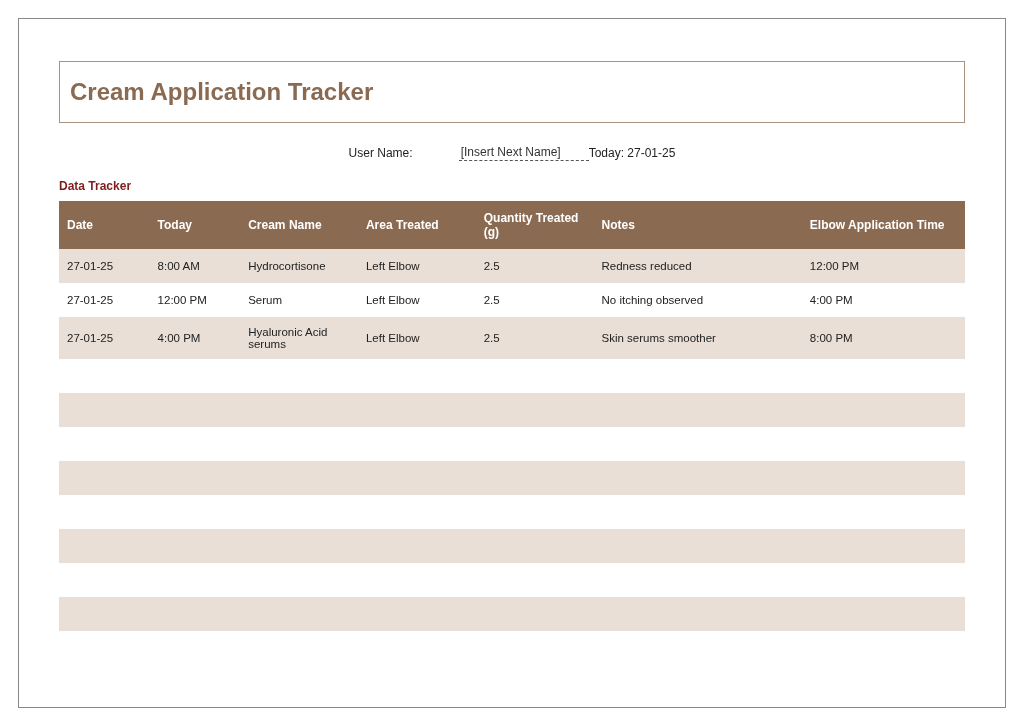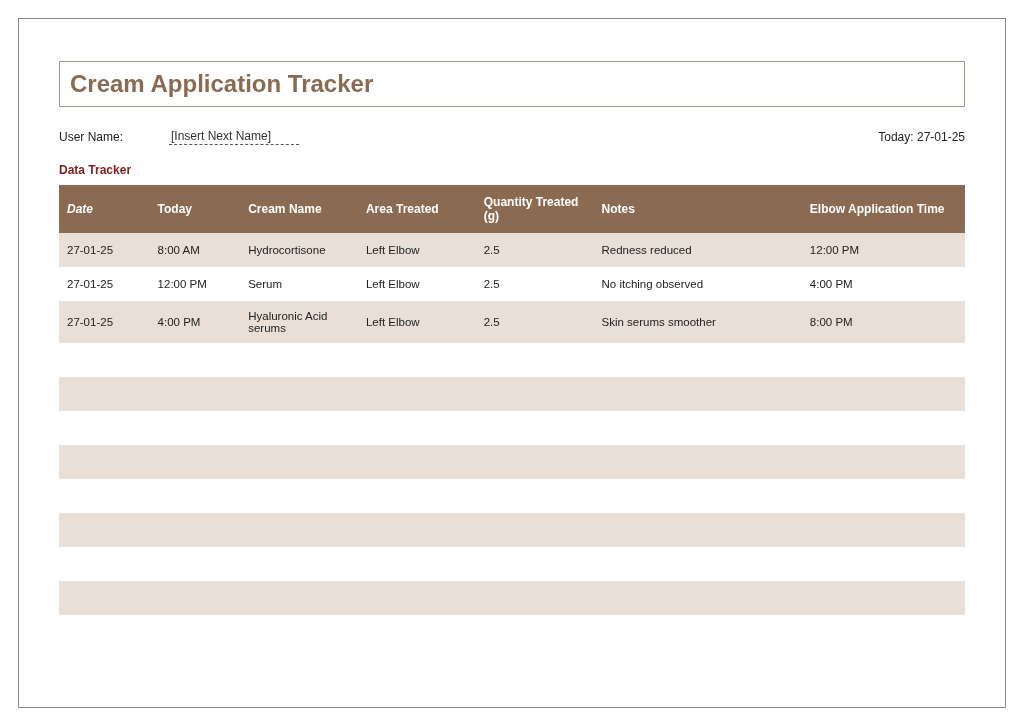--- a/index.html
+++ b/index.html
@@ -12,31 +12,31 @@
   }
   .outer-frame {
     border: 1px solid #888;
     width: 100%;
     height: 100%;
     padding: 42px 40px 10px 40px;
     position: relative;
   }
   .title-box {
     border: 1px solid #a79480;
-    padding: 8px 10px;
+    padding: 16px 10px;
     margin-bottom: 22px;
   }
   .title-box h1 {
     color: #8b6a52;
     font-size: 24px;
     font-weight: 600;
   }
   .meta-row {
     display: flex;
-    justify-content: space-between;
+    justify-content: center;
     align-items: center;
     font-size: 12px;
     color: #222;
     margin-bottom: 18px;
   }
   .meta-left {
     display: flex;
     align-items: center;
     gap: 46px;
   }
@@ -67,21 +67,21 @@
     padding: 10px 8px;
     font-size: 12px;
   }
   table.tracker tbody td {
     padding: 9px 8px;
     vertical-align: middle;
     height: 34px;
   }
   table.tracker tbody tr:nth-child(odd) td { background: #e9dfd7; }
   table.tracker tbody tr:nth-child(even) td { background: #ffffff; }
-  .col-date   { width: 10%; font-style: italic; }
+  .col-date   { width: 10%; }
   .col-time   { width: 10%; }
   .col-cream  { width: 13%; }
   .col-area   { width: 13%; }
   .col-qty    { width: 13%; }
   .col-notes  { width: 23%; }
   .col-next   { width: 18%; }
 </style>
 </head>
 <body>
 

